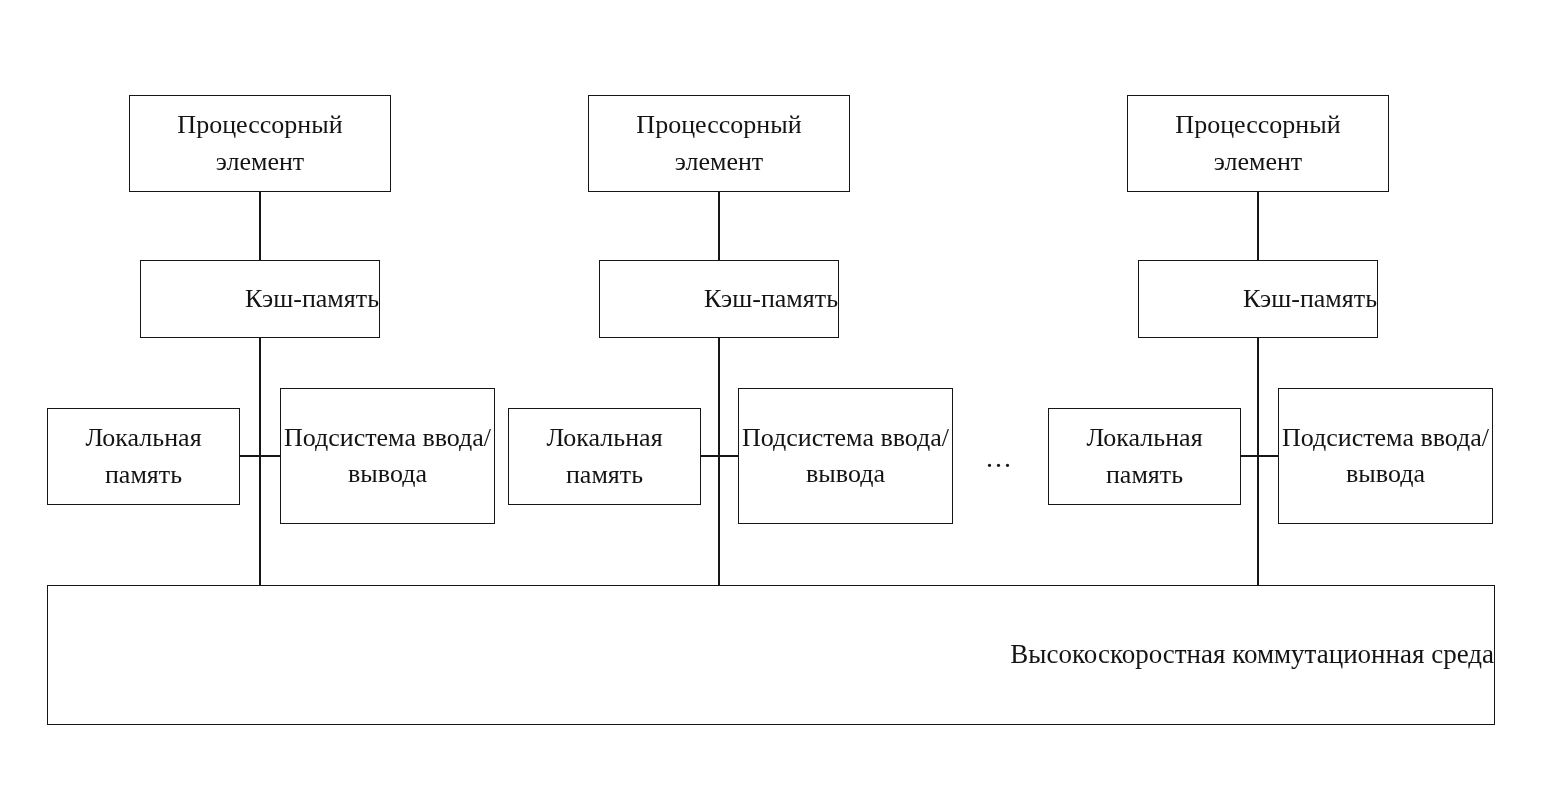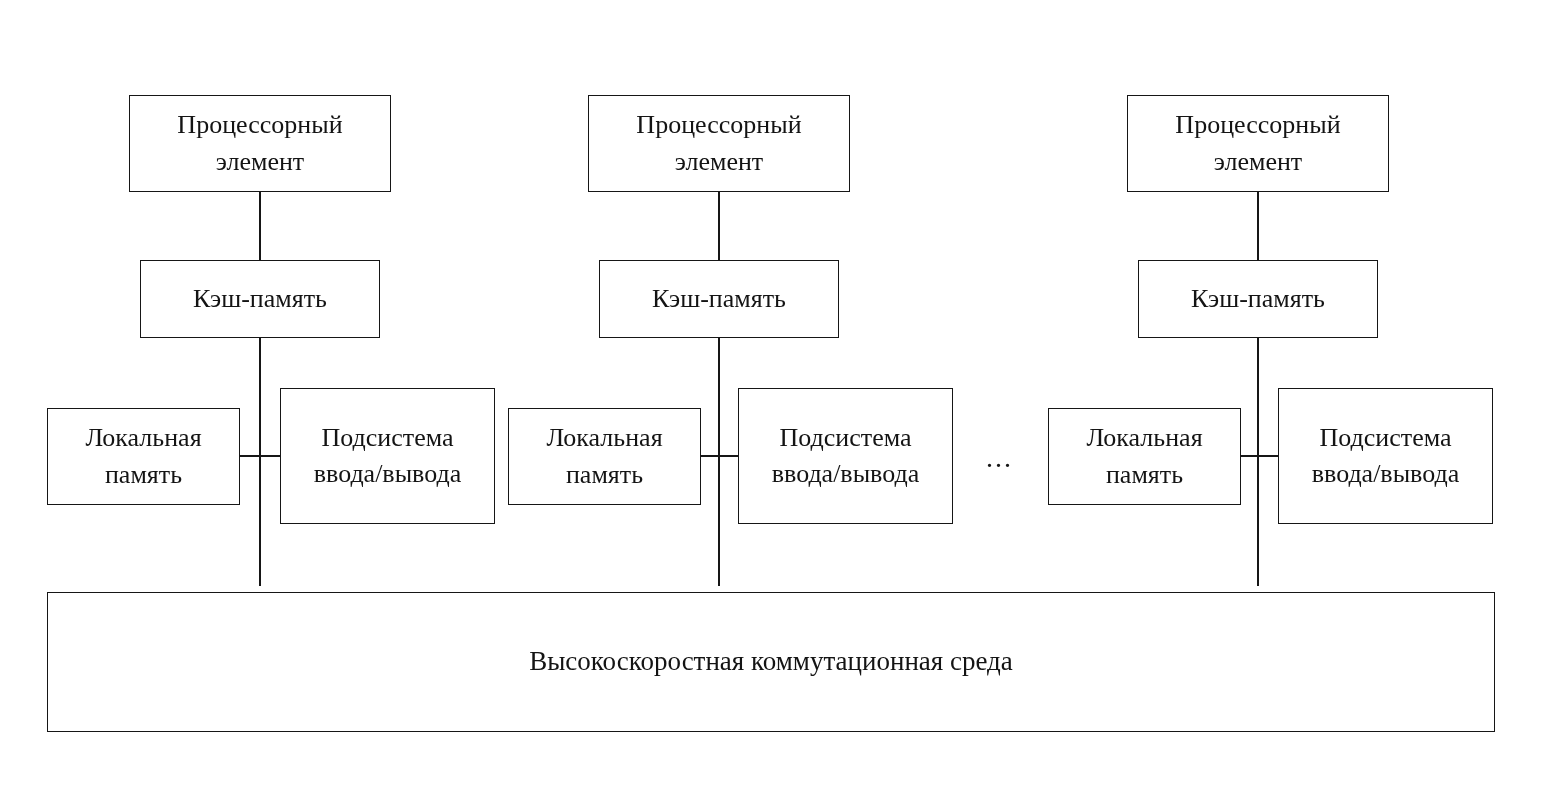--- a/index.html
+++ b/index.html
@@ -16,45 +16,44 @@
     color: #141414;
     overflow: hidden;
   }
   .box {
     position: absolute;
     box-sizing: border-box;
     border: 1.5px solid #161616;
     background: #ffffff;
     display: flex;
     align-items: center;
-    justify-content: center;
+    justify-content: flex-end;
     text-align: center;
     font-size: 26px;
     line-height: 1.4;
-    padding: 4px 26px;
+    padding: 4px 0;
   }
   .vline {
     position: absolute;
     width: 1.5px;
     background: #161616;
   }
   .hline {
     position: absolute;
     height: 1.5px;
     background: #161616;
   }
   .ellipsis {
     position: absolute;
     font-size: 28px;
     letter-spacing: 2px;
     color: #161616;
   }
   .bus {
     font-size: 27px;
-    margin-top: 7px;
   }
 </style>
 </head>
 <body>
 
 <div id="canvas">
 
   <div class="box" style="left:129px; top:95px; width:262px; height:97px;">
     <span>Процессорный элемент</span>
   </div>

